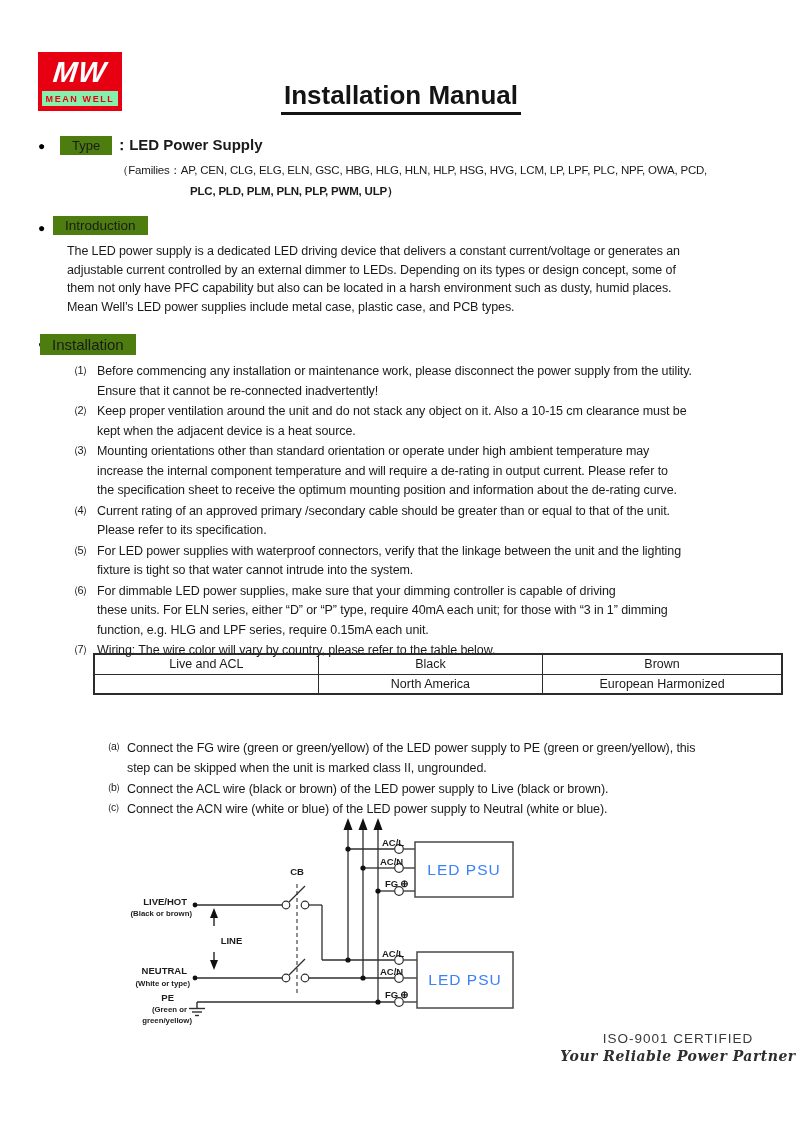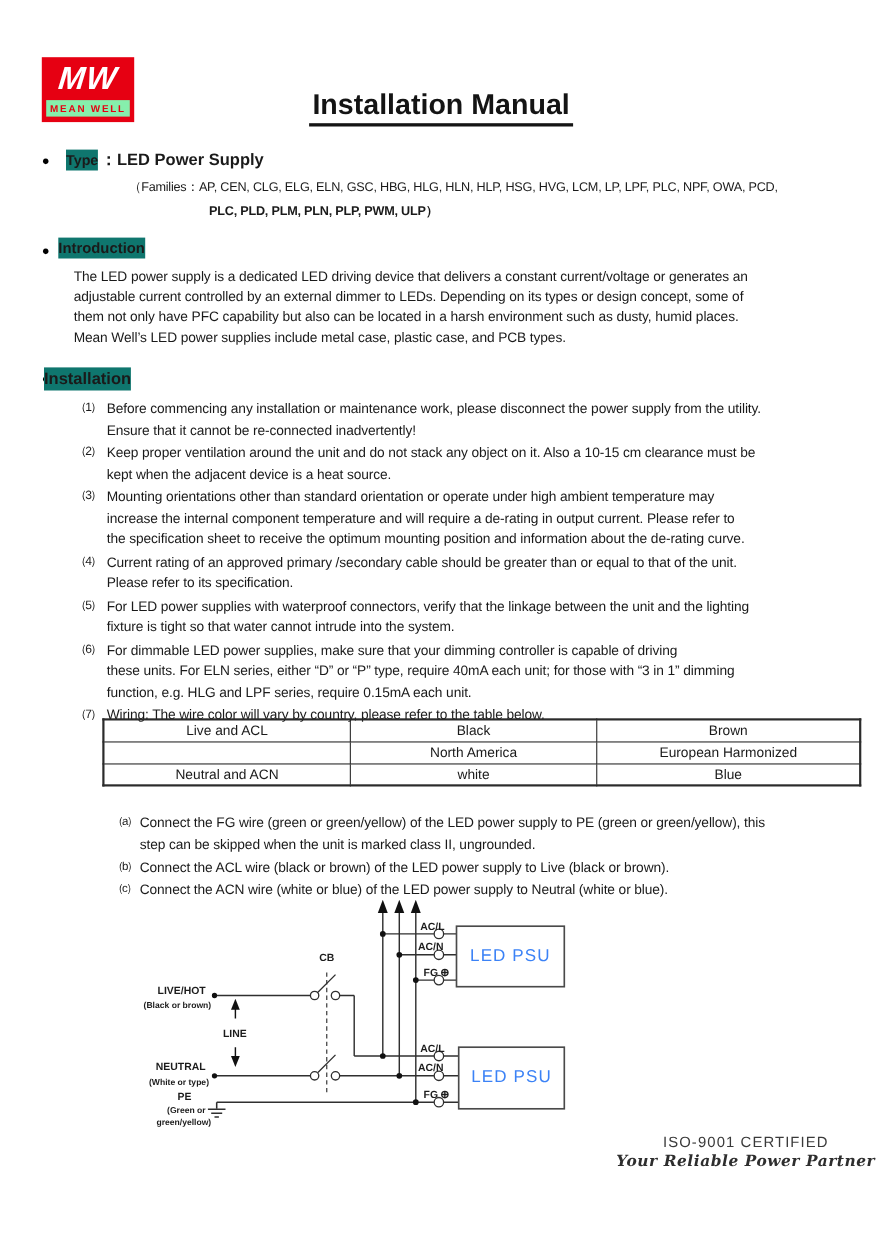--- a/index.html
+++ b/index.html
@@ -15,21 +15,21 @@
   .logo-strip { position:absolute; left:4px; right:4px; bottom:5px; height:15px; background:#86efac;
                 display:flex; align-items:center; justify-content:center; color:#e60012;
                 font-weight:bold; font-size:9px; letter-spacing:1.6px; white-space:nowrap; }
 
   
   .title-wrap { position:absolute; top:80px; left:0; width:100%; text-align:center; }
   .title-text { display:inline-block; font-size:26px; font-weight:bold; color:#141414;
                 border-bottom:3px solid #141414; padding:0 3px 1px 3px; }
 
   .bullet { position:absolute; left:38px; font-size:12px; color:#000; }
-  .hl { background:#0f766e; font-weight:bold; padding:2px 0; }
+  .hl { background:#4d7c0f; font-weight:normal; padding:2px 12px; }
 
   
   .type-row { position:absolute; left:60px; top:136px; display:flex; align-items:center; }
   .type-label { font-size:13px; }
   .type-value { font-weight:bold; font-size:15px; margin-left:2px; white-space:nowrap; }
   .families-1 { position:absolute; left:117px; top:163px; font-weight:normal; font-size:11.5px;
                 letter-spacing:-0.2px; white-space:nowrap; }
   .families-2 { position:absolute; left:190px; top:184px; font-weight:bold; font-size:11.5px;
                 letter-spacing:-0.2px; white-space:nowrap; }
 
@@ -159,25 +159,20 @@
       <tr>
         <td>Live and ACL</td>
         <td>Black</td>
         <td>Brown</td>
       </tr>
       <tr>
         <td></td>
         <td>North America</td>
         <td>European Harmonized</td>
       </tr>
-      <tr>
-        <td>Neutral and ACN</td>
-        <td>white</td>
-        <td>Blue</td>
-      </tr>
     </tbody>
   </table>
 
   <div class="sub-items">
     <div class="sub-item">
       <span class="sub-num">（a）</span>
       <div class="sub-text">Connect the FG wire (green or green/yellow) of the LED power supply to PE (green or green/yellow), this
 step can be skipped when the unit is marked class II, ungrounded.</div>
     </div>
     <div class="sub-item">
@@ -268,21 +263,21 @@
       <g stroke="#4a4a4a" stroke-width="1.5" fill="none">
         <rect x="285" y="27" width="98" height="55"></rect>
         <rect x="287" y="137" width="96" height="56"></rect>
       </g>
     </svg>
 
     <span class="dlabel" style="left:155px; top:51px; width:24px; text-align:center;">CB</span>
 
     <span class="dlabel" style="left:0; top:81px; width:57px; text-align:right;">LIVE/HOT</span>
     <span class="dsub" style="left:0; top:94px; width:62px; text-align:right;">(Black or brown)</span>
-    <span class="dlabel" style="left:70px; top:120px; width:27px; text-align:center;">LINE</span>
+    <span class="dlabel" style="left:88px; top:120px; width:27px; text-align:center;">LINE</span>
     <span class="dlabel" style="left:0; top:150px; width:57px; text-align:right;">NEUTRAL</span>
     <span class="dsub" style="left:0; top:164px; width:60px; text-align:right;">(White or type)</span>
     <span class="dlabel" style="left:0; top:177px; width:44px; text-align:right;">PE</span>
     <span class="dsub" style="left:0; top:190px; width:57px; text-align:right;">(Green or</span>
     <span class="dsub" style="left:0; top:201px; width:62px; text-align:right;">green/yellow)</span>
 
     <span class="dlabel" style="left:252px; top:22px;">AC/L</span>
     <span class="dlabel" style="left:250px; top:41px;">AC/N</span>
     <span class="dlabel" style="left:255px; top:63px;"><span>FG</span><span class="earth">⊕</span></span>
 

